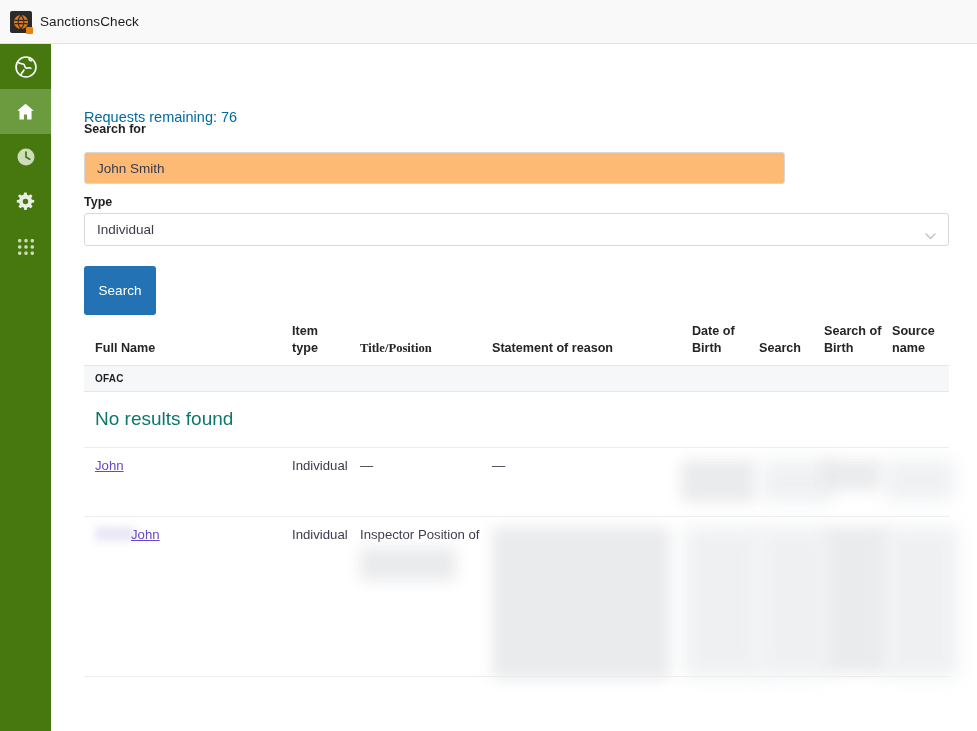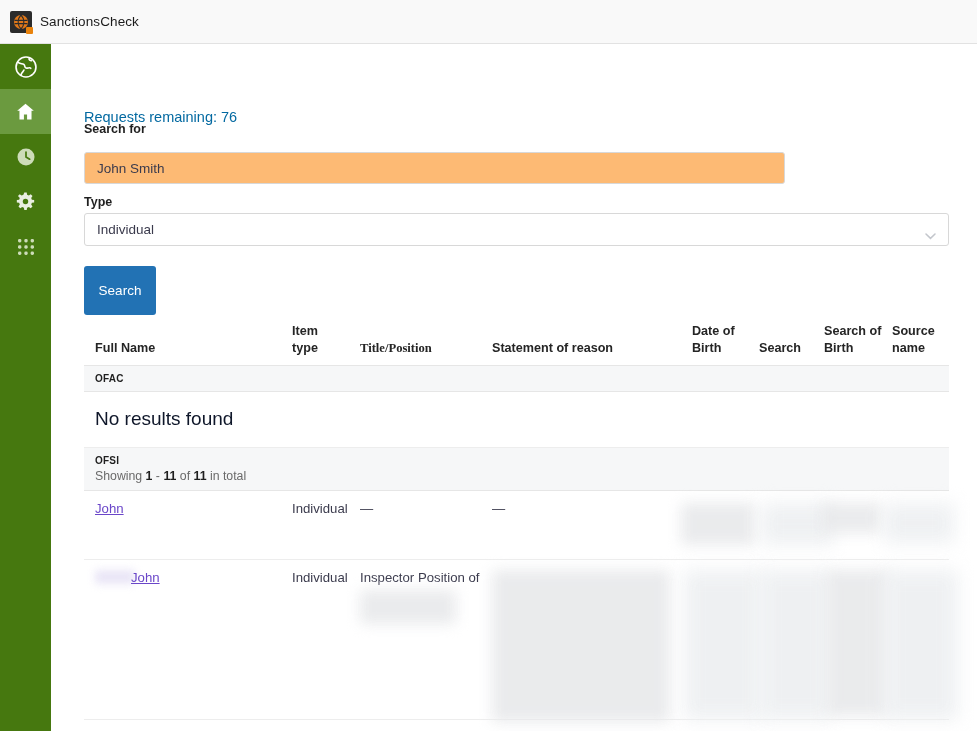--- a/index.html
+++ b/index.html
@@ -139,21 +139,21 @@
     background: #f6f7f8;
     border-bottom: 1px solid #e6e6e6;
     padding: 7px 11px;
   }
   .band-name { font-size: 10px; font-weight: bold; color: #1f1f1f; letter-spacing: 0.2px; }
   .band-sub { font-size: 12.3px; color: #6a6a6a; margin-top: 3px; }
   .band-sub b { color: #1f1f1f; }
 
   #no-results {
     font-size: 19px;
-    color: #0f172a;
+    color: #0f766e;
     padding: 16px 11px 17px 11px;
     border-bottom: 1px solid #ededed;
   }
 
   .row {
     position: relative;
     border-bottom: 1px solid #ededed;
   }
   #row-1 { height: 69px; }
   #row-2 { height: 160px; }
@@ -304,32 +304,20 @@
         <span>Source</span><br>
         <span>name</span>
       </div>
     </div>
 
     <div class="band">
       <div class="band-name">OFAC</div>
     </div>
     <div id="no-results">No results found</div>
 
-    <div class="band">
-      <div class="band-name">OFSI</div>
-      <div class="band-sub">
-        <span>Showing</span>
-        <b>1</b>
-        <span>-</span>
-        <b>11</b>
-        <span>of</span>
-        <b>11</b>
-        <span>in total</span>
-      </div>
-    </div>
 
     <div class="row" id="row-1">
       <a class="cell name-link" style="left:11px; top:9px;">John</a>
       <div class="cell" style="left:208px; top:9px;">Individual</div>
       <div class="cell" style="left:276px; top:9px;">—</div>
       <div class="cell" style="left:408px; top:9px;">—</div>
 
       <div class="redact" style="left:597px; top:12px; width:75px; height:42px;"></div>
       <div class="redact soft" style="left:678px; top:12px; width:72px; height:42px;"></div>
       <div class="redact" style="left:736px; top:12px; width:62px; height:30px;"></div>

